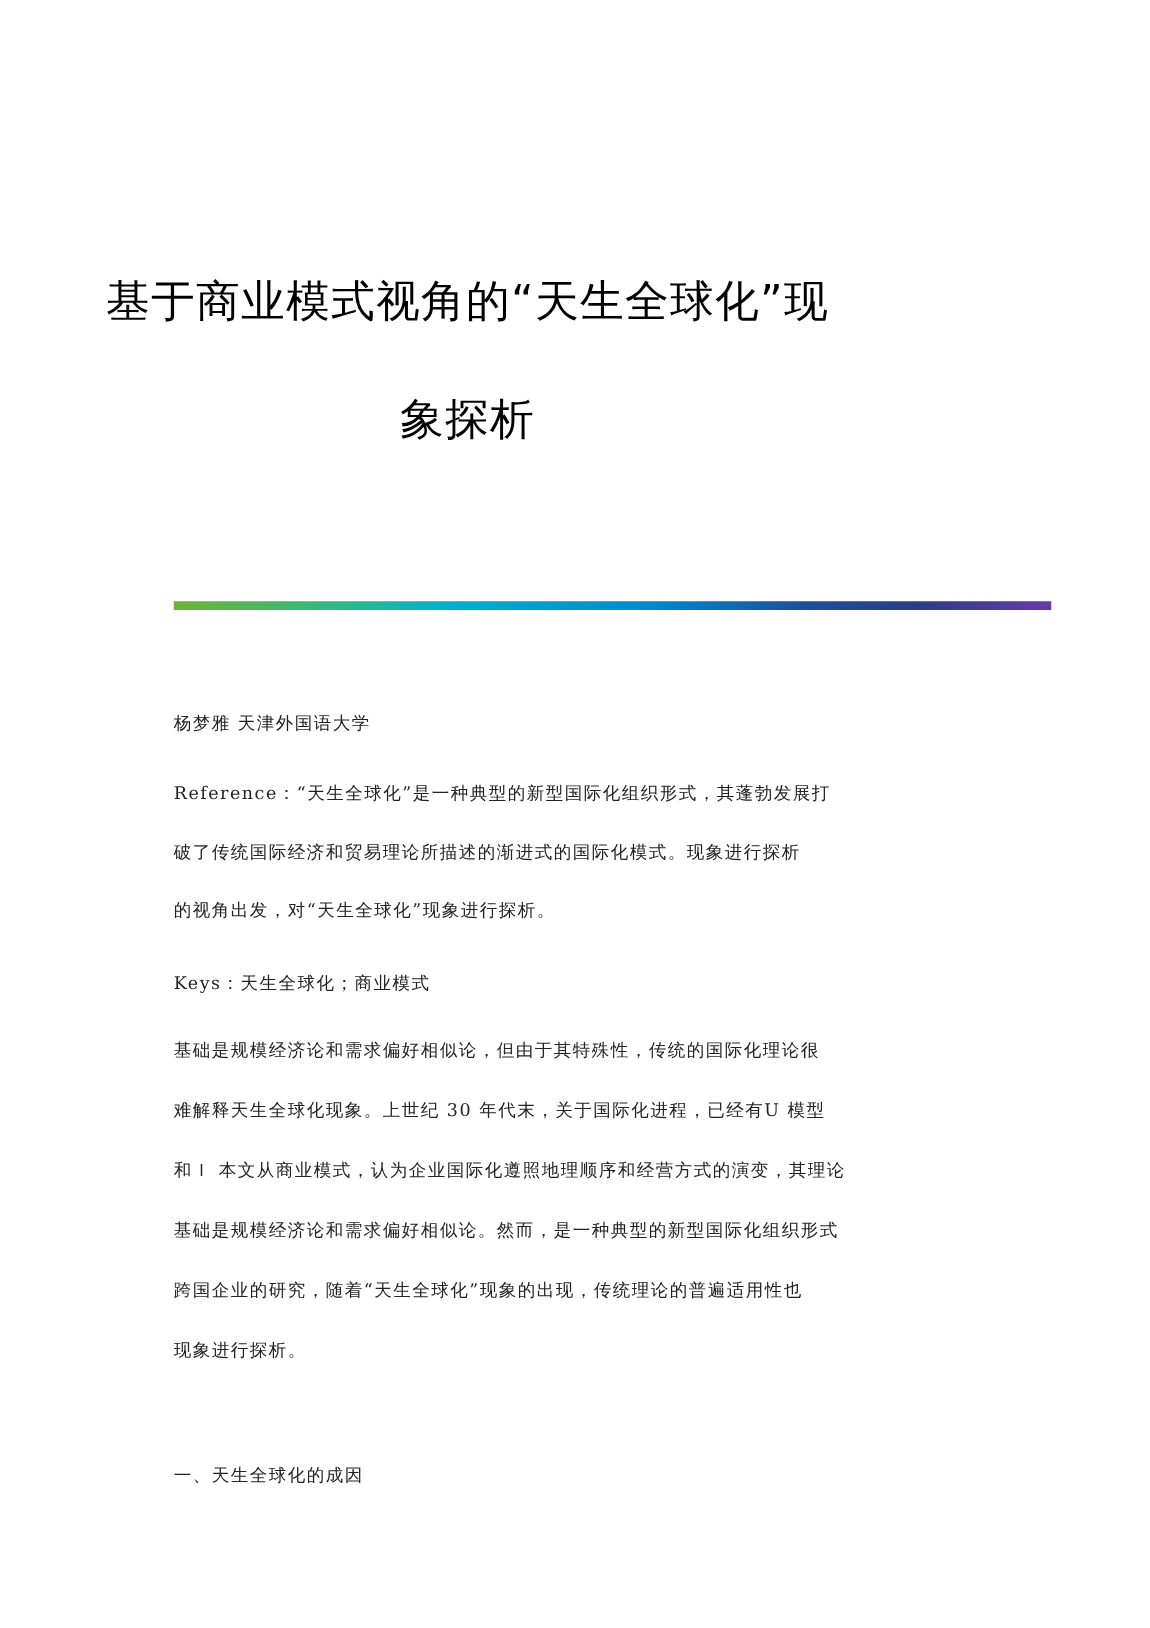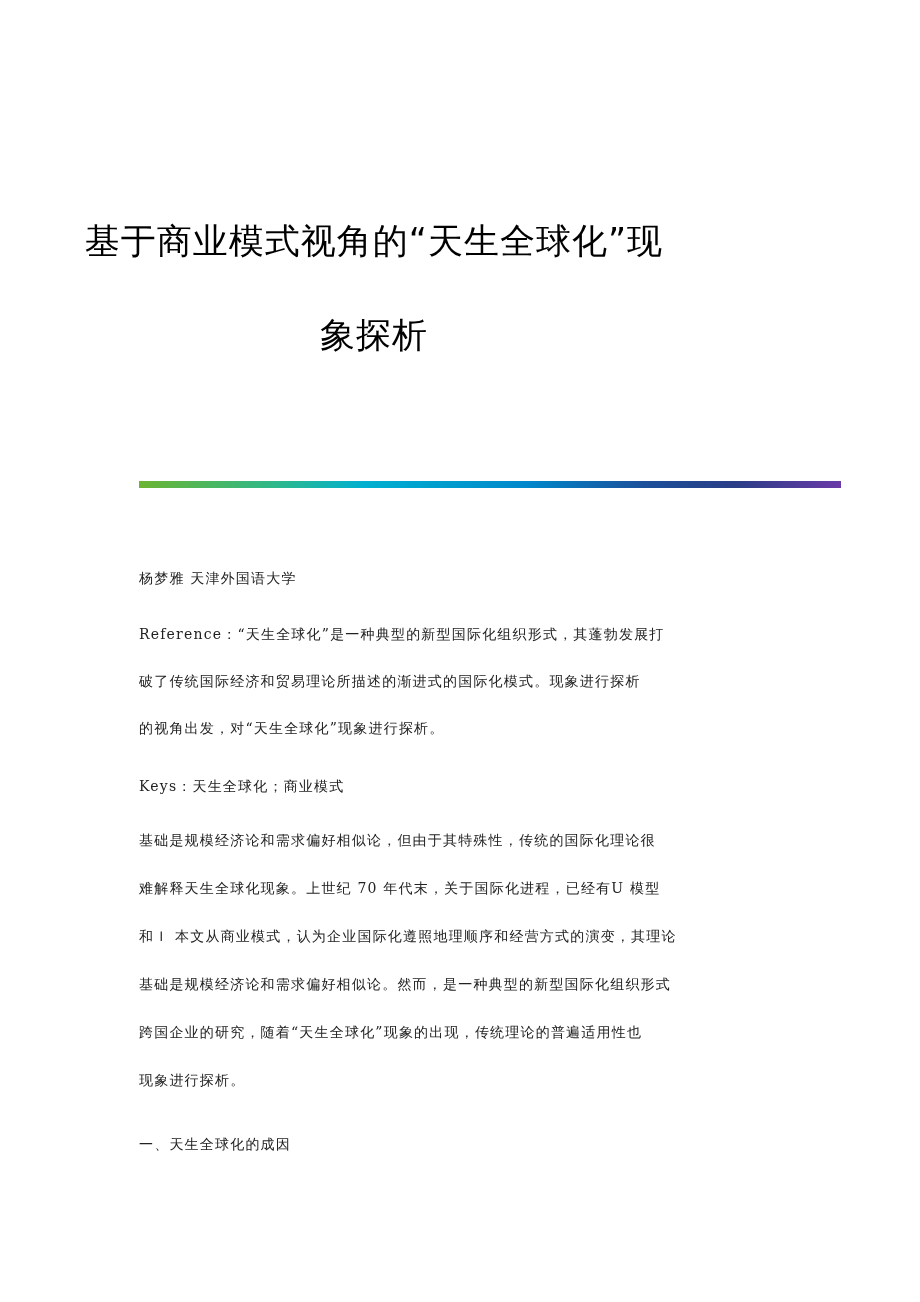--- a/index.html
+++ b/index.html
@@ -33,19 +33,19 @@
 
 <div class="line" style="top:570px">杨梦雅 天津外国语大学</div>
 
 <div class="line" style="top:626px">Reference：“天生全球化”是一种典型的新型国际化组织形式，其蓬勃发展打</div>
 <div class="line" style="top:673px">破了传统国际经济和贸易理论所描述的渐进式的国际化模式。现象进行探析</div>
 <div class="line" style="top:720px">的视角出发，对“天生全球化”现象进行探析。</div>
 
 <div class="line" style="top:778px">Keys：天生全球化；商业模式</div>
 
 <div class="line" style="top:832px">基础是规模经济论和需求偏好相似论，但由于其特殊性，传统的国际化理论很</div>
-<div class="line" style="top:880px">难解释天生全球化现象。上世纪 70 年代末，关于国际化进程，已经有U 模型</div>
+<div class="line" style="top:880px">难解释天生全球化现象。上世纪 30 年代末，关于国际化进程，已经有U 模型</div>
 <div class="line" style="top:928px">和Ｉ 本文从商业模式，认为企业国际化遵照地理顺序和经营方式的演变，其理论</div>
 <div class="line" style="top:976px">基础是规模经济论和需求偏好相似论。然而，是一种典型的新型国际化组织形式</div>
 <div class="line" style="top:1024px">跨国企业的研究，随着“天生全球化”现象的出现，传统理论的普遍适用性也</div>
 <div class="line" style="top:1072px">现象进行探析。</div>
 
-<div class="line" style="top:1136px">一、天生全球化的成因</div>
+<div class="line" style="top:1172px">一、天生全球化的成因</div>
 
 </body></html>

